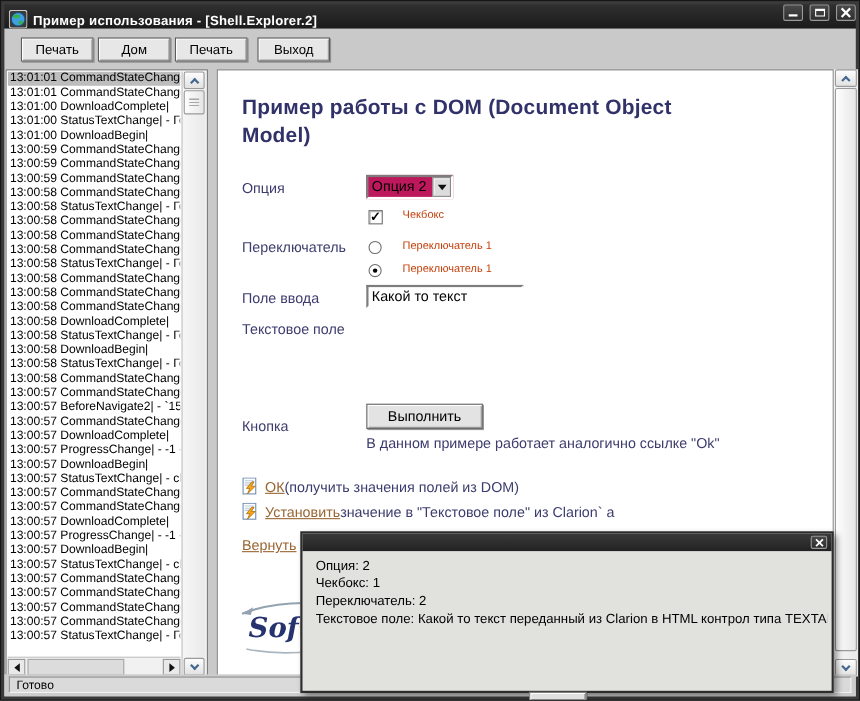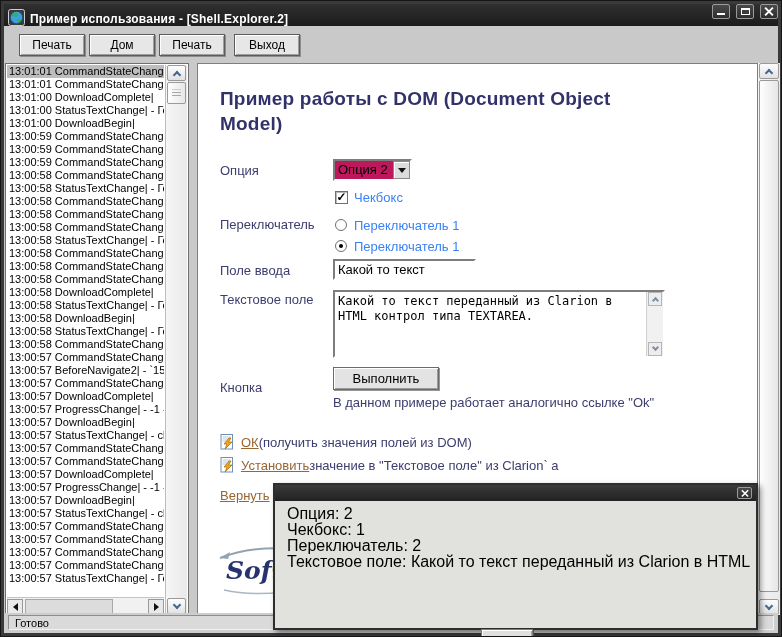--- a/index.html
+++ b/index.html
@@ -76,21 +76,21 @@
   .select-arrow{width:17px;background:#dcdcdc;border:1px solid #8a8a8a;
     box-shadow:inset 1px 1px 0 #fff;display:flex;align-items:center;justify-content:center;}
   .tri-down{width:0;height:0;border-left:4px solid transparent;border-right:4px solid transparent;border-top:5px solid #111;}
 
   .checkbox{position:absolute;left:137px;top:127px;width:13px;height:13px;background:#fff;
     border:1px solid #6f6f6f;box-shadow:inset 1px 1px 0 #b9b9b9;font-size:12px;line-height:11px;
     font-weight:bold;color:#000;text-align:center;}
   .radio{position:absolute;left:137px;width:12px;height:12px;border-radius:50%;background:#fff;
     border:1px solid #6f6f6f;}
   .radio.checked::after{content:"";position:absolute;left:3px;top:3px;width:4px;height:4px;border-radius:50%;background:#000;}
-  .ctl-label{position:absolute;left:156px;font-size:13px;color:#3b82f6;white-space:nowrap;}
+  .ctl-label{position:absolute;left:168px;font-size:10px;color:#c2410c;white-space:nowrap;}
 
   .text-input{position:absolute;left:135px;top:195px;width:143px;height:21px;background:#fff;
     border:2px solid;border-color:#7d7d7d #fff #fff #7d7d7d;font-family:"Liberation Sans",sans-serif;
     font-size:13px;color:#000;padding:0 0 0 3px;}
   .textarea{position:absolute;left:135px;top:226px;width:332px;height:68px;background:#fff;
     border:2px solid;border-color:#7d7d7d #fff #fff #7d7d7d;}
   .ta-text{position:absolute;left:3px;top:2px;right:20px;bottom:2px;font-family:"DejaVu Sans Mono","Liberation Mono",monospace;
     font-size:12px;line-height:15px;color:#000;white-space:pre-wrap;overflow:hidden;}
   .ta-scroll{position:absolute;right:0;top:0;bottom:0;width:17px;background:#f1f1f1;border-left:1px solid #cfcfcf;}
   .ta-btn{position:absolute;left:1px;right:1px;height:14px;background:#ededed;border:1px solid #b5b5b5;
@@ -113,21 +113,21 @@
   .logo-text{position:absolute;left:10px;top:14px;font-family:"DejaVu Serif",serif;
     font-style:italic;font-weight:bold;font-size:25px;color:#26336e;}
 
   
   .popup{position:absolute;left:272px;top:482px;width:485px;height:147px;background:#e1e1dd;
     border:2px solid #2d2d2d;box-shadow:3px 3px 6px rgba(0,0,0,.45);z-index:50;}
   .popup-titlebar{position:absolute;left:0;top:0;right:0;height:16px;background:linear-gradient(#3a3a3a,#222);}
   .popup-close{position:absolute;right:4px;top:2px;width:15px;height:12px;background:linear-gradient(#4a4a4a,#2e2e2e);
     border:1px solid #9a9a9a;border-radius:2px;}
   .popup-close .glyph-x{left:2px;top:0;transform:scale(.8);}
-  .popup-lines{position:absolute;left:12px;top:21px;right:4px;font-size:16px;color:#000;line-height:16px;}
+  .popup-lines{position:absolute;left:12px;top:21px;right:4px;font-size:12px;color:#000;line-height:16px;}
   .popup-line{white-space:nowrap;overflow:hidden;}
   .popup-ok{position:absolute;left:206px;top:100px;width:52px;height:23px;background:#e0e0e0;
     border:1px solid #7e7e7e;box-shadow:inset 1px 1px 0 #fff,inset -1px -1px 0 #a2a2a2,1px 1px 0 #555;
     font-family:"Liberation Sans",sans-serif;font-size:12px;color:#000;cursor:default;margin-top:44px;}
 
   
   .statusbar{position:absolute;left:0;right:0;bottom:0;height:20px;background:#cdcdcd;}
   .status-field{position:absolute;left:4px;top:2px;right:4px;bottom:3px;background:#dadada;
     border:1px solid;border-color:#8d8d8d #f2f2f2 #f2f2f2 #8d8d8d;font-size:11px;color:#000;
     padding:1px 0 0 6px;}
@@ -251,32 +251,20 @@
       <span class="fl" style="top:153px">Переключатель</span>
       <span class="radio" style="top:155px"></span>
       <span class="ctl-label" style="top:154px">Переключатель 1</span>
       <span class="radio checked" style="top:176px"></span>
       <span class="ctl-label" style="top:175px">Переключатель 1</span>
 
       <span class="fl" style="top:199px">Поле ввода</span>
       <input class="text-input" value="Какой то текст" style="">
 
       <span class="fl" style="top:228px">Текстовое поле</span>
-      <div class="textarea">
-        <div class="ta-text">Какой то текст переданный из Clarion в
-HTML контрол типа TEXTAREA.</div>
-        <div class="ta-scroll">
-          <div class="ta-btn top">
-              <span class="chev up"></span>
-            </div>
-          <div class="ta-btn bottom">
-              <span class="chev down"></span>
-            </div>
-        </div>
-      </div>
 
       <span class="fl" style="top:316px">Кнопка</span>
       <button class="run-button">Выполнить</button>
       <span class="btn-note">В данном примере работает аналогично ссылке "Ok"</span>
 
       <div class="link-row" style="top:393px">
         <svg width="15" height="16" viewBox="0 0 15 16">
           <rect x="1" y="0.5" width="11.5" height="14.5" fill="#fff" stroke="#6f8fb5"></rect>
           <path d="M2.5 3h8M2.5 5h8M2.5 7h5" stroke="#b9c9dd" stroke-width="1"></path>
           <polygon points="9,4 4,10 7,10 5,15 12,8 8.5,8 11,4" fill="#f6a61d" stroke="#a96a00" stroke-width="0.7"></polygon>

